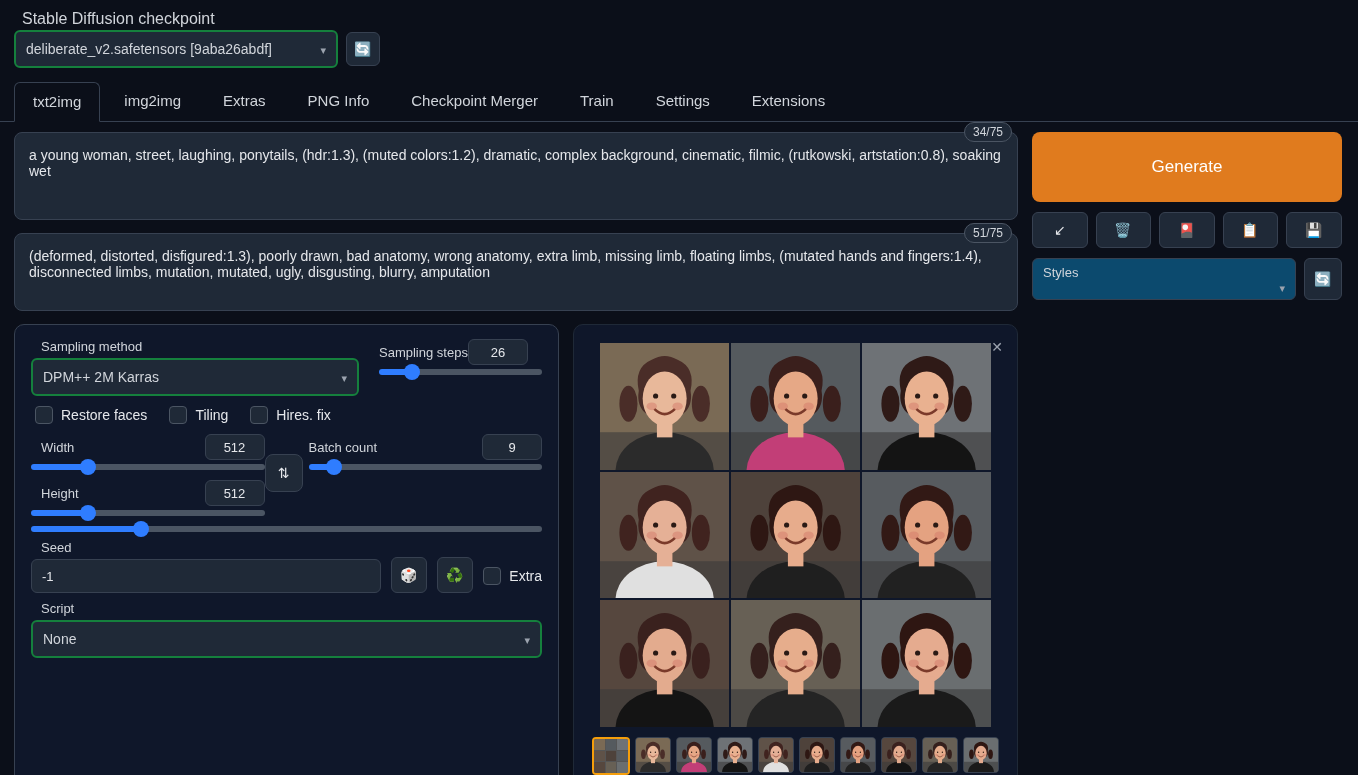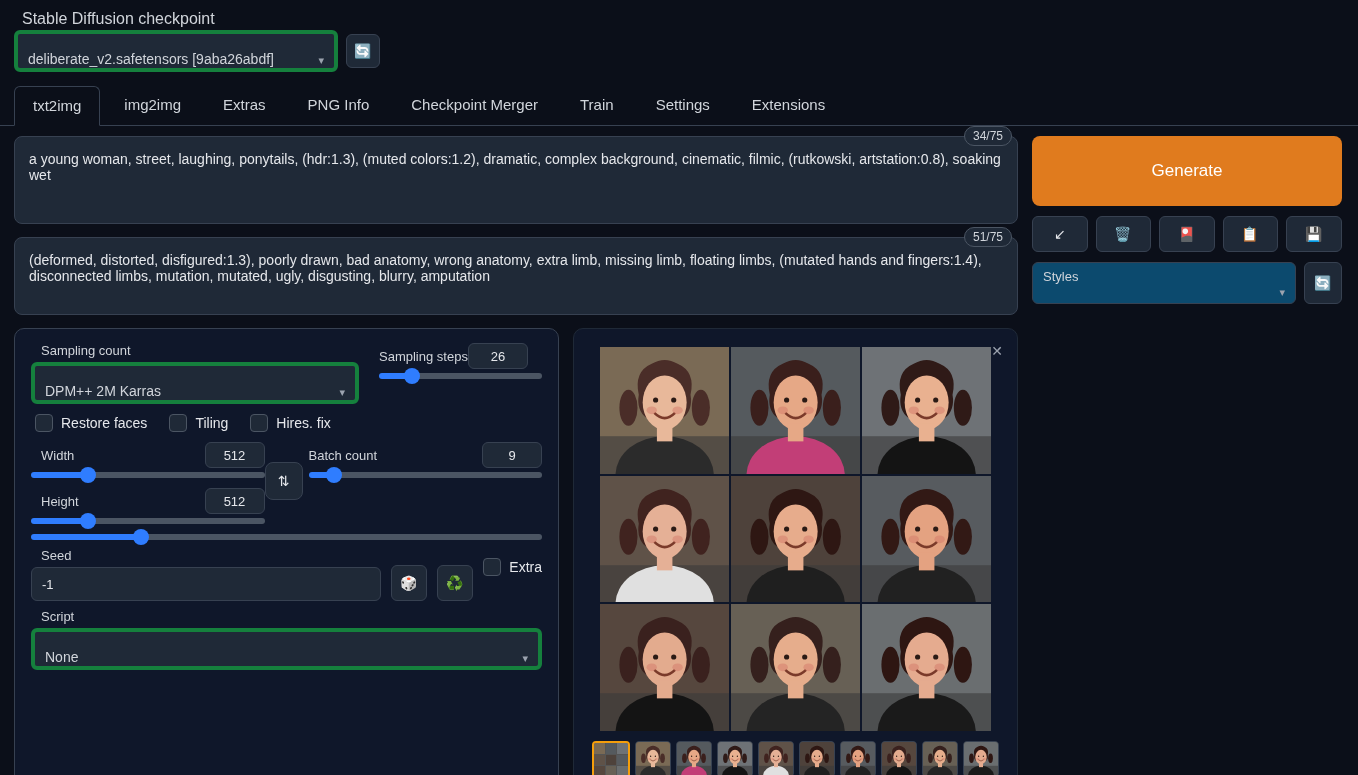--- a/index.html
+++ b/index.html
@@ -9,23 +9,23 @@
   font-family: -apple-system, BlinkMacSystemFont, "Segoe UI", sans-serif;
   font-size: 14px;
   width: 1358px;
   height: 775px;
   overflow: hidden;
 }
 .top-checkpoint { padding: 10px 14px 0 14px; }
 .chk-label { font-size: 16px; color: #d1d5db; padding-left: 8px; }
 .chk-row { display: flex; align-items: center; gap: 8px; margin-top: 2px; }
 .select-box {
-  display: flex; justify-content: space-between; align-items: flex-start;
+  display: flex; justify-content: space-between; align-items: center;
   width: 324px; height: 34px; padding: 17px 10px;
-  background: #1f2937; border: 4px solid #15803d; border-radius: 6px;
+  background: #1f2937; border: 2px solid #15803d; border-radius: 6px;
   color: #d1d5db; cursor: pointer;
 }
 .icon-btn {
   width: 34px; height: 34px; display: flex; align-items: center; justify-content: center;
   background: #1f2937; border: 1px solid #374151; border-radius: 6px; cursor: pointer;
 }
 .tabs {
   display: flex; gap: 6px; padding: 14px 14px 0 14px;
   border-bottom: 1px solid #374151;
 }
@@ -164,21 +164,21 @@
     </div>
     <div class="prompt-wrap">
       <div class="token-count">51/75</div>
       <textarea class="prompt p2" id="negprompt" style="">(deformed, distorted, disfigured:1.3), poorly drawn, bad anatomy, wrong anatomy, extra limb, missing limb, floating limbs, (mutated hands and fingers:1.4), disconnected limbs, mutation, mutated, ugly, disgusting, blurry, amputation</textarea>
     </div>
 
     <div class="panel-row">
       <div class="settings-panel">
         <div class="row">
           <div class="field" style="width:328px;">
-            <div class="field-label">Sampling count</div>
+            <div class="field-label">Sampling method</div>
             <div class="select-box" style="width:100%;">
               <span>DPM++ 2M Karras</span>
               <span class="chev-icon"></span>
             </div>
           </div>
           <div class="field" style="flex:1;">
             <div style="display:flex;align-items:center;">
               <div class="field-label" style="padding-left:0;">Sampling steps</div>
               <input class="num-in" value="26" style="">
             </div>
@@ -240,21 +240,21 @@
           <div class="field" style="flex:1;">
             <div class="field-label">Seed</div>
             <input class="text-in" style="width: 100%;" value="-1">
           </div>
           <div class="sq-btn">
               <span>🎲</span>
             </div>
           <div class="sq-btn">
               <span>♻️</span>
             </div>
-          <label class="chk" style="margin-bottom:25px;">
+          <label class="chk" style="margin-bottom:8px;">
             <span class="chk-box"></span>
               <span>Extra</span>
           </label>
         </div>
 
         <div class="field" style="margin-top:8px;">
           <div class="field-label">Script</div>
           <div class="select-box" style="width:100%;">
             <span>None</span>
             <span class="chev-icon"></span>

